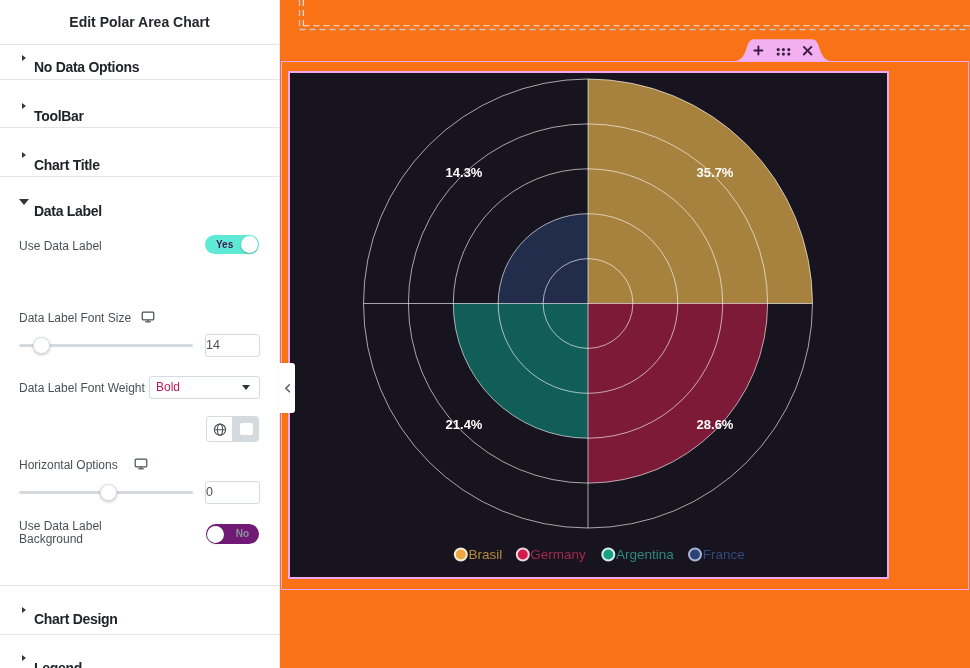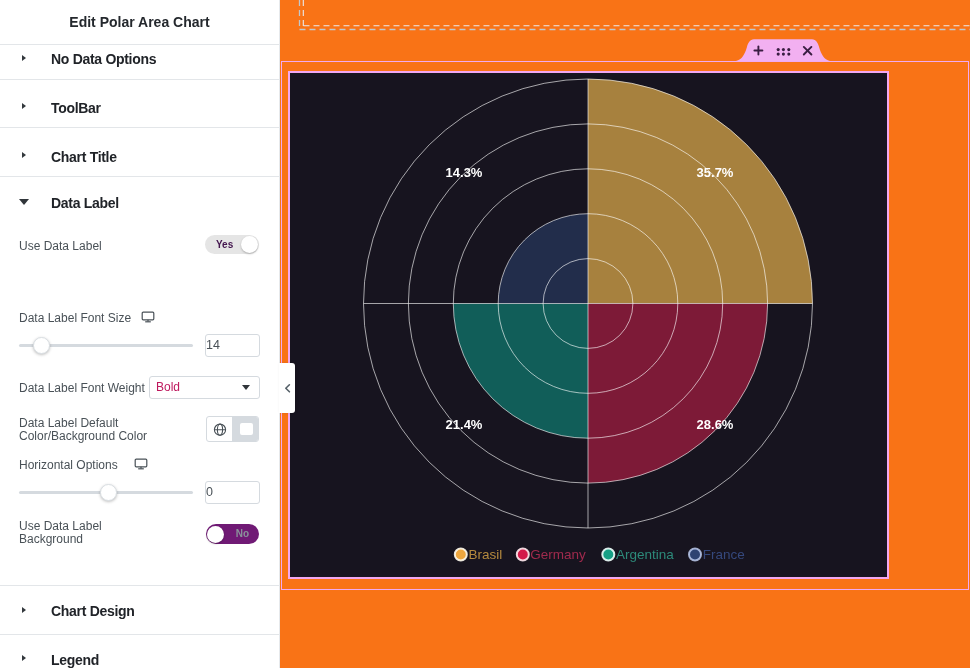--- a/index.html
+++ b/index.html
@@ -4,21 +4,21 @@
 <style>
   * { margin:0; padding:0; box-sizing:border-box; }
   html,body { width:970px; height:668px; background:#fff; overflow:hidden;
     font-family:"Liberation Sans", sans-serif; }
   .abs { position:absolute; }
   #page { position:relative; width:970px; height:668px; }
   
   #panel { position:absolute; left:0; top:0; width:280px; height:668px; background:#fff;
     border-right:1px solid #e6e9ec; }
   .hr { position:absolute; left:0; width:279px; height:1px; background:#e3e6e9; }
-  .sechead { position:absolute; left:51px; font-size:14px; letter-spacing:-0.3px; font-weight:700; color:#202328; }
+  .sechead { position:absolute; left:34px; font-size:14px; letter-spacing:-0.3px; font-weight:700; color:#202328;margin-top:8px; }
   .caret-r { position:absolute; left:22px; width:0; height:0;
     border-left:4.5px solid #33383d; border-top:3.8px solid transparent; border-bottom:3.8px solid transparent; }
   .caret-d { position:absolute; left:19px; width:0; height:0;
     border-top:6px solid #30353a; border-left:5px solid transparent; border-right:5px solid transparent; }
   .lbl { position:absolute; left:19px; font-size:12px; color:#495157; }
   .track { position:absolute; left:19px; width:174px; height:3px; background:#d5dadf; border-radius:2px; }
   .knob { position:absolute; width:17px; height:17px; background:#fff; border-radius:50%;
     border:1px solid #dadfe3; box-shadow:0 1px 3px rgba(0,0,0,.25); }
   .numbox { position:absolute; left:205px; width:55px; height:23px; border:1px solid #d5dadf;
     border-radius:3px; background:#fff; font-size:12.5px; color:#495157; line-height:21px; }
@@ -116,21 +116,21 @@
     <div class="caret-r" style="top:103px"></div>
     <div class="sechead" style="top:99.5px">ToolBar</div>
     <div class="hr" style="top:127px"></div>
     <div class="caret-r" style="top:152px"></div>
     <div class="sechead" style="top:148.5px">Chart Title</div>
     <div class="hr" style="top:176px"></div>
     <div class="caret-d" style="top:199px"></div>
     <div class="sechead" style="top:195px">Data Label</div>
 
     <div class="lbl" style="top:238.5px">Use Data Label</div>
-    <div class="abs" style="left:205px;top:235px;width:54px;height:19px;border-radius:10px;background:#e5e5e5;">
+    <div class="abs" style="left:205px;top:235px;width:54px;height:19px;border-radius:10px;background:#5eead4;">
       <span style="position:absolute;left:11px;top:0;line-height:19px;font-size:10px;font-weight:700;color:#43154e;">Yes</span>
       <span style="position:absolute;right:1px;top:1px;width:17px;height:17px;border-radius:50%;background:#fff;box-shadow:0 1px 2px rgba(0,0,0,.25);"></span>
     </div>
 
 
     <div class="lbl" style="top:311px">Data Label Font Size</div>
     <svg class="abs" style="left:141px;top:311px" width="14" height="12" fill="none" stroke="#495157" stroke-width="1.2">
       <rect x="1.2" y="1.2" width="11.6" height="7.6" rx="1"></rect>
       <line x1="7" y1="8.8" x2="7" y2="10.6"></line>
       <line x1="4.2" y1="10.8" x2="9.8" y2="10.8"></line>
@@ -138,21 +138,20 @@
     <div class="track" style="top:344px"></div>
     <div class="knob" style="left:32.5px;top:337px"></div>
     <div class="numbox" style="top:334px">14</div>
 
     <div class="lbl" style="top:380.5px">Data Label Font Weight</div>
     <div class="abs" style="left:149px;top:376px;width:111px;height:23px;border:1px solid #d5dadf;border-radius:3px;background:#fff;">
       <span style="position:absolute;left:6px;top:0;line-height:21px;font-size:12px;color:#be185d;">Bold</span>
       <span style="position:absolute;right:9px;top:8px;width:0;height:0;border-top:5px solid #30353a;border-left:4.5px solid transparent;border-right:4.5px solid transparent;"></span>
     </div>
 
-    <div class="abs" style="left:19px;top:417px;font-size:12px;color:#495157;line-height:12.5px;">Data Label Default<br>Color/Background Color</div>
     <div class="abs" style="left:206px;top:416px;width:53px;height:26px;border:1px solid #d5dadf;border-radius:3px;background:#fff;overflow:hidden;">
       <span style="position:absolute;right:0;top:0;width:26px;height:26px;background:#d5dadf;"></span>
       <span style="position:absolute;right:5px;top:6px;width:13px;height:12px;background:#fff;border-radius:2px;"></span>
       <svg style="position:absolute;left:6px;top:6px" width="14" height="14" fill="none" stroke="#495157" stroke-width="1.1">
         <circle cx="7" cy="6.7" r="5.6"></circle>
         <ellipse cx="7" cy="6.7" rx="2.6" ry="5.6"></ellipse>
         <line x1="1.4" y1="6.7" x2="12.6" y2="6.7"></line>
       </svg>
     </div>
 

